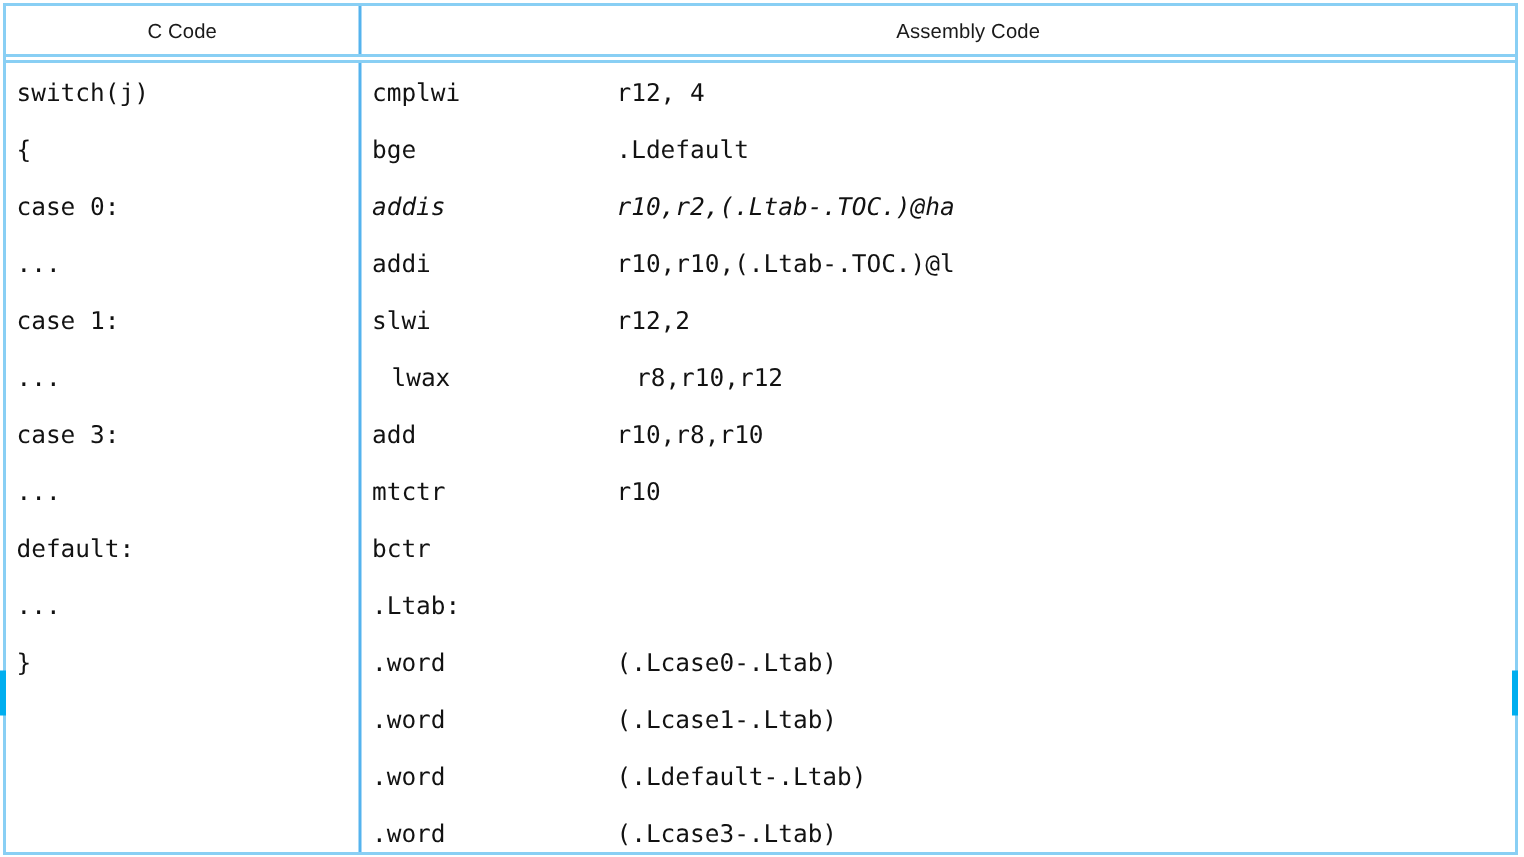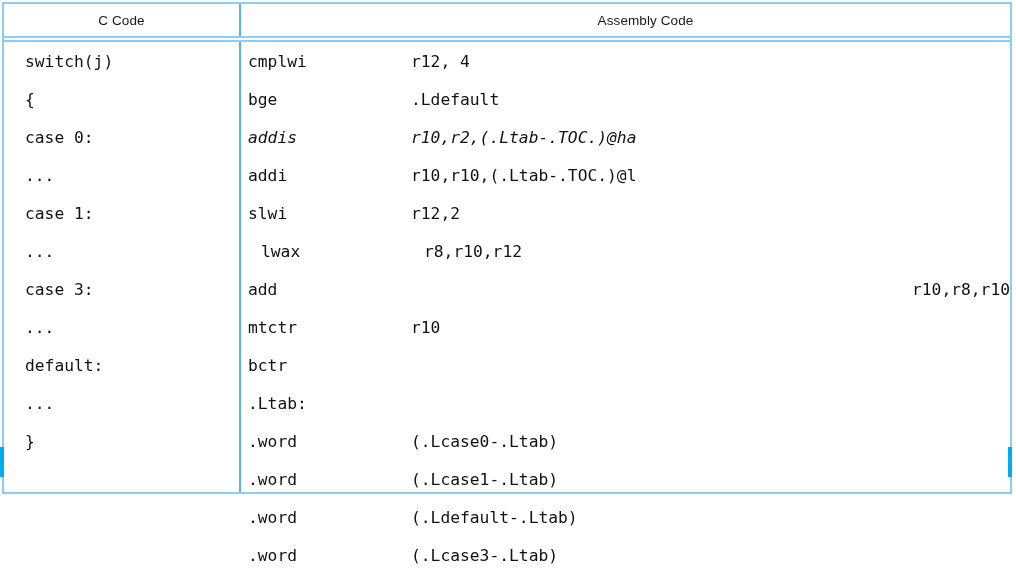--- a/index.html
+++ b/index.html
@@ -20,21 +20,21 @@
     height: 571px;
     background: #ffffff;
   }
 
   
   .code-table {
     position: absolute;
     left: 2px;
     top: 2px;
     width: 1010px;
-    height: 492px;
+    height: 568px;
     box-sizing: border-box;
     border: 2px solid #89cff4;
     background: #ffffff;
   }
 
   
   .thead {
     position: relative;
     height: 34px;
     box-sizing: border-box;
@@ -98,21 +98,21 @@
     left: 0;
     right: 0;
     height: 38px;
     display: flex;
     align-items: center;
     font-family: "DejaVu Sans Mono", "Liberation Mono", monospace;
     font-size: 16.3px;
     color: #121212;
     white-space: pre;
   }
-  .col-c .code-line { padding-left: 21px; }
+  .col-c .code-line { padding-left: 7px; }
   .col-asm .code-line { padding-left: 7px; }
 
   .mnemonic {
     display: inline-block;
     width: 163px;
     flex: 0 0 163px;
   }
   .operand {
     display: inline-block;
   }
@@ -160,21 +160,21 @@
         </div>
 
       <div class="col-asm">
 
       <div class="code-line" style="top: 0px;"><span class="mnemonic">cmplwi</span><span class="operand">r12, 4</span></div>
           <div class="code-line" style="top: 38px;"><span class="mnemonic">bge</span><span class="operand">.Ldefault</span></div>
           <div class="code-line" style="top: 76px; font-style: italic;"><span class="mnemonic">addis</span><span class="operand">r10,r2,(.Ltab-.TOC.)@ha</span></div>
           <div class="code-line" style="top: 114px;"><span class="mnemonic">addi</span><span class="operand">r10,r10,(.Ltab-.TOC.)@l</span></div>
           <div class="code-line" style="top: 152px;"><span class="mnemonic">slwi</span><span class="operand">r12,2</span></div>
           <div class="code-line" style="top: 190px; padding-left: 20px;"><span class="mnemonic">lwax</span><span class="operand">r8,r10,r12</span></div>
-          <div class="code-line" style="top: 228px; justify-content: space-between;"><span class="mnemonic">add</span><span class="operand">r10,r8,r10</span></div>
+          <div class="code-line" style="top: 228px;"><span class="mnemonic">add</span><span class="operand">r10,r8,r10</span></div>
           <div class="code-line" style="top: 266px;"><span class="mnemonic">mtctr</span><span class="operand">r10</span></div>
           <div class="code-line" style="top: 304px;"><span class="mnemonic">bctr</span><span class="operand"></span></div>
           <div class="code-line" style="top: 342px;"><span class="mnemonic">.Ltab:</span><span class="operand"></span></div>
           <div class="code-line" style="top: 380px;"><span class="mnemonic">.word</span><span class="operand">(.Lcase0-.Ltab)</span></div>
           <div class="code-line" style="top: 418px;"><span class="mnemonic">.word</span><span class="operand">(.Lcase1-.Ltab)</span></div>
           <div class="code-line" style="top: 456px;"><span class="mnemonic">.word</span><span class="operand">(.Ldefault-.Ltab)</span></div>
           <div class="code-line" style="top: 494px;"><span class="mnemonic">.word</span><span class="operand">(.Lcase3-.Ltab)</span></div>
         </div>
 
     </div>

